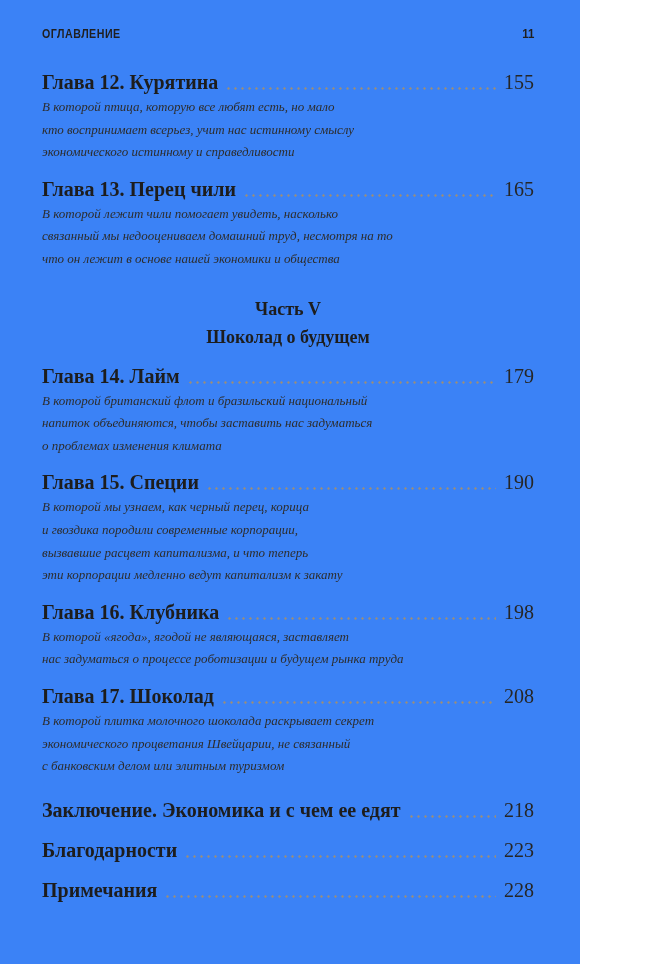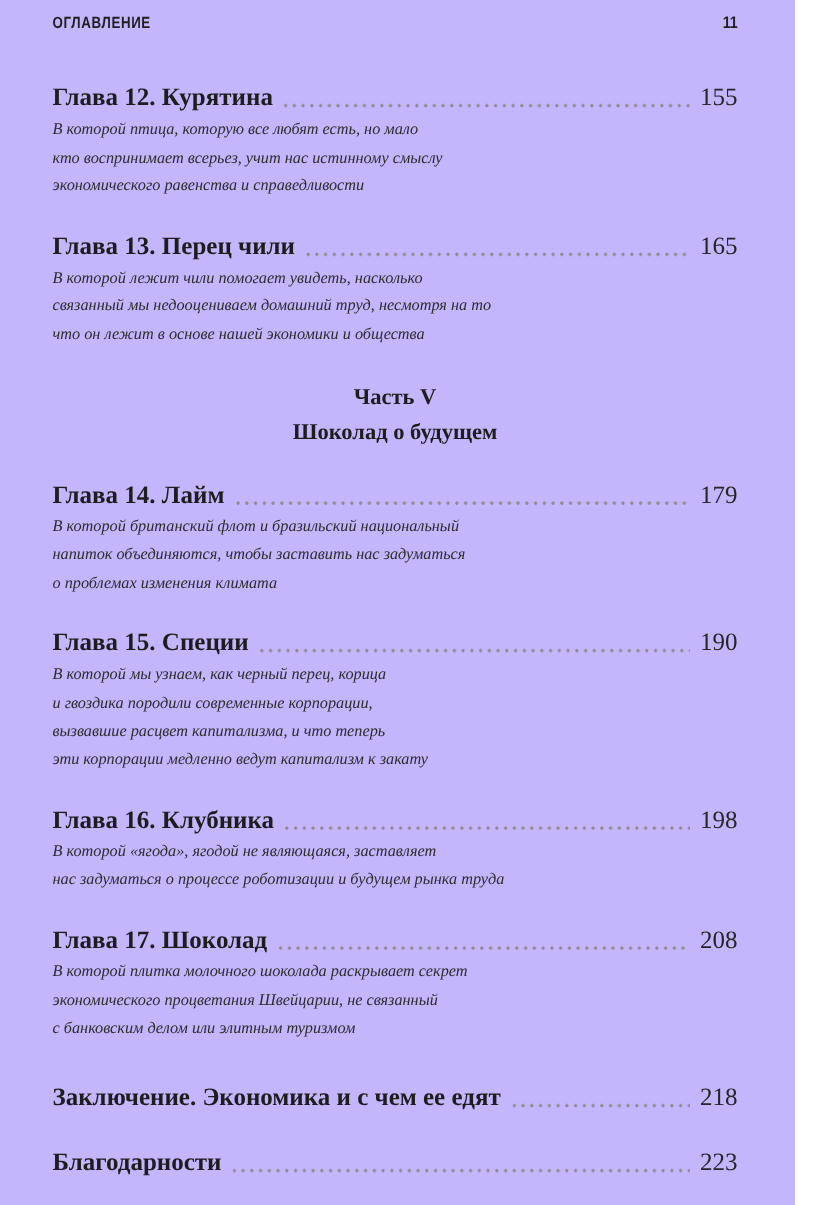--- a/index.html
+++ b/index.html
@@ -2,25 +2,25 @@
 <html lang="ru"><head>
 <meta charset="utf-8">
 <style>
   html, body {
     margin: 0;
     padding: 0;
     background: #ffffff;
   }
   .page {
     position: relative;
-    width: 636px;
+    width: 580px;
     height: 964px;
     box-sizing: border-box;
-    background: #c4b5fd;
-    padding: 10px 46px 0 42px;
+    background: #3b82f6;
+    padding: 26px 46px 0 42px;
     font-family: "Liberation Serif", serif;
     color: #222222;
     overflow: hidden;
   }
 
   
   .page-header {
     display: flex;
     justify-content: space-between;
     align-items: baseline;
@@ -51,21 +51,20 @@
     display: flex;
     align-items: baseline;
   }
   .entry-title {
     flex: 0 0 auto;
     font-weight: 700;
     font-size: 20px;
     line-height: 26px;
     white-space: nowrap;
     color: #1d1d1d;
-    margin-top: 12px;
   }
   .dot-leader {
     flex: 1 1 auto;
     height: 3px;
     align-self: flex-end;
     margin: 0 8px 5px 9px;
     background-image: radial-gradient(circle at 1.5px 1.5px, #8c8c8c 1.1px, rgba(0,0,0,0) 1.45px);
     background-size: 7px 3px;
     background-repeat: repeat-x;
     background-position: 0 0;
@@ -114,21 +113,21 @@
 
   <div class="toc-section">
     <div class="entry-row">
       <span class="entry-title">Глава 12. Курятина</span>
       <span class="dot-leader"></span>
       <span class="entry-page">155</span>
     </div>
     <div class="chapter-desc">
       <div class="desc-line">В которой птица, которую все любят есть, но мало</div>
       <div class="desc-line">кто воспринимает всерьез, учит нас истинному смыслу</div>
-      <div class="desc-line">экономического равенства и справедливости</div>
+      <div class="desc-line">экономического истинному и справедливости</div>
     </div>
   </div>
 
   <div class="toc-section">
     <div class="entry-row">
       <span class="entry-title">Глава 13. Перец чили</span>
       <span class="dot-leader"></span>
       <span class="entry-page">165</span>
     </div>
     <div class="chapter-desc">

